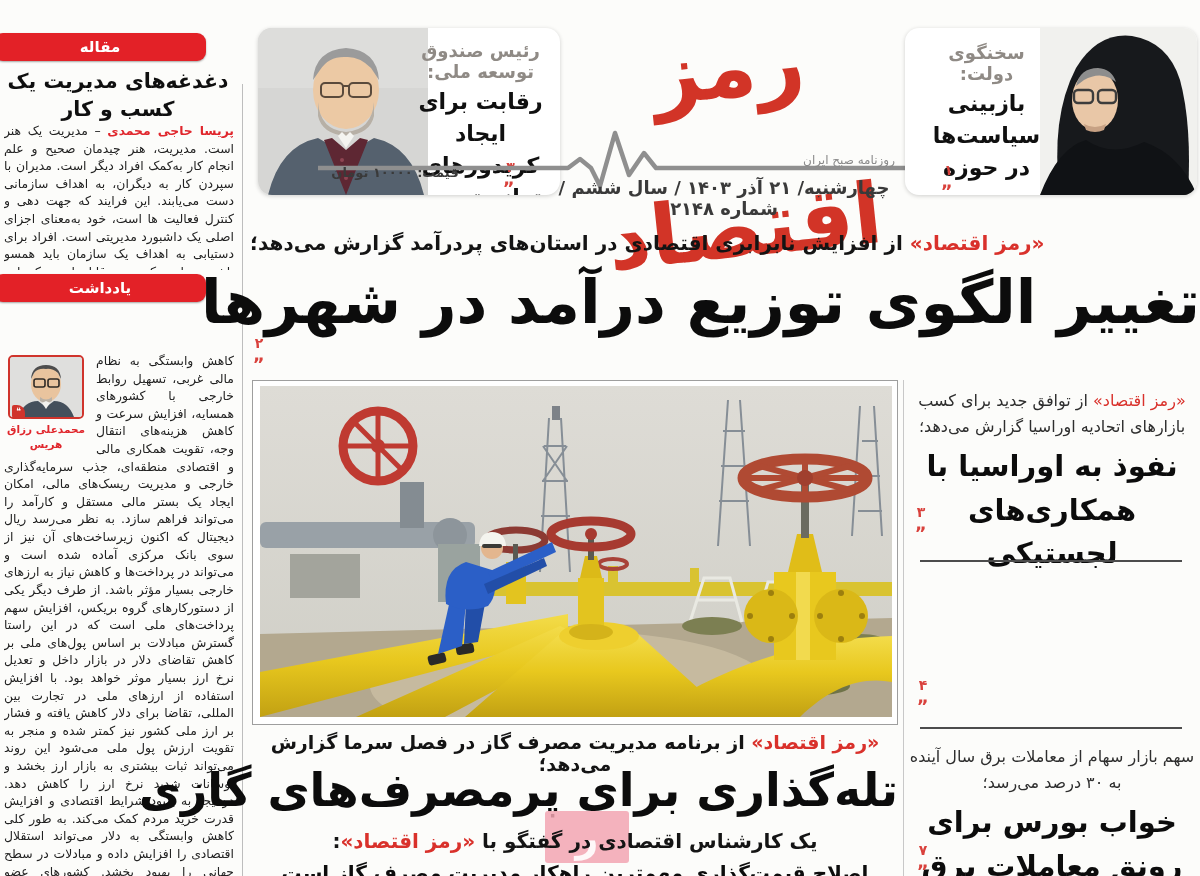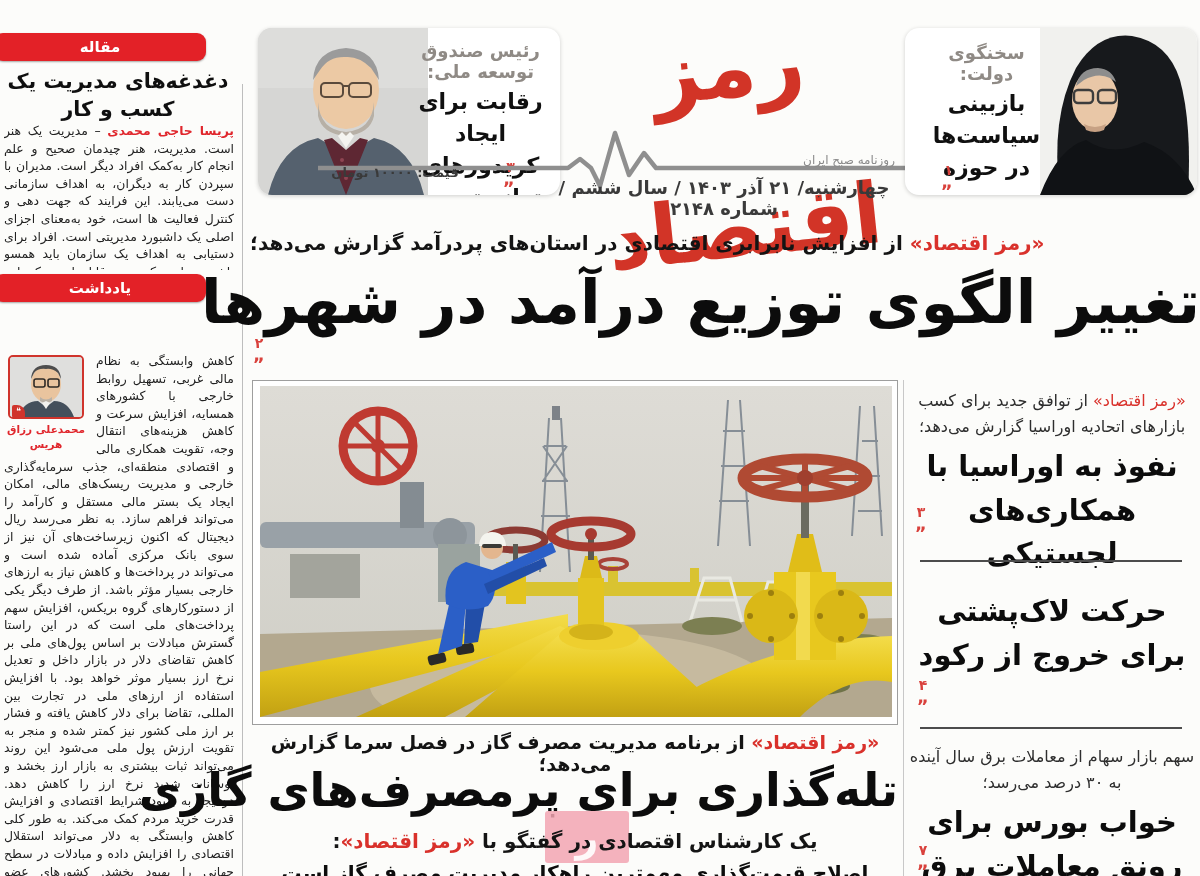--- a/index.html
+++ b/index.html
@@ -298,21 +298,20 @@
       <div class="sb-kicker"><span class="brand-red">«رمز اقتصاد»</span><span> از توافق جدید برای کسب بازارهای اتحادیه اوراسیا گزارش می‌دهد؛</span></div>
       <h3 class="sb-headline">نفوذ به اوراسیا با همکاری‌های لجستیکی</h3>
     </div>
     <div class="pnum sb-pnum" style="left:915px;top:505px;">
       <span class="num">۳</span>
       <span class="quote-icon"></span>
     </div>
     <div class="sb-div" style="top:560px;"></div>
 
     <div class="sb-item" style="top:584px;">
-      <h3 class="sb-headline">حرکت لاک‌پشتی برای خروج از رکود</h3>
     </div>
     <div class="pnum sb-pnum" style="left:917px;top:678px;">
       <span class="num">۴</span>
       <span class="quote-icon"></span>
     </div>
     <div class="sb-div" style="top:727px;"></div>
 
     <div class="sb-item" style="top:744px;">
       <div class="sb-kicker"><span>سهم بازار سهام از معاملات برق سال آینده به ۳۰ درصد می‌رسد؛</span></div>
       <h3 class="sb-headline">خواب بورس برای رونق معاملات برق</h3>

